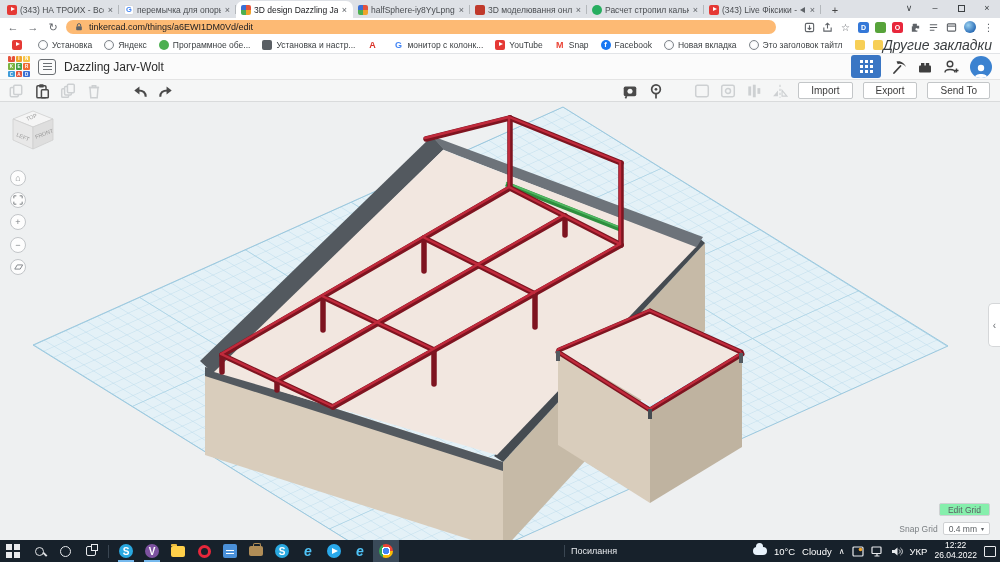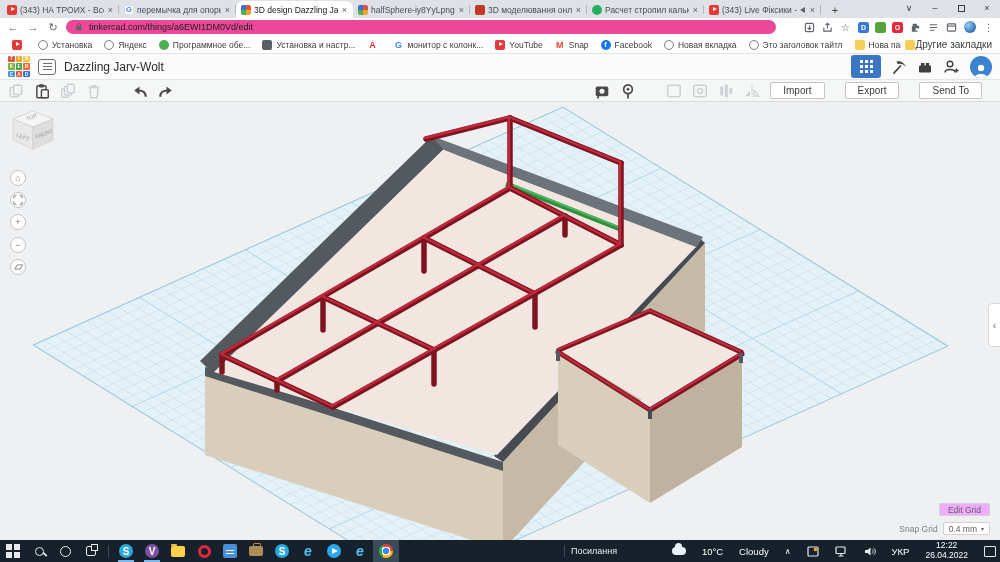--- a/index.html
+++ b/index.html
@@ -25,73 +25,73 @@
   .tab.dot .ico { background:#27ae60; border-radius:50%; }
   .audio { width:0; height:0; border-top:3px solid transparent; border-bottom:3px solid transparent; border-right:5px solid #5f6368; margin-right:1px; }
   .newtab { width:16px; height:16px; display:flex; align-items:center; justify-content:center; font-size:11px; color:#444; margin-left:6px; }
   .win-controls { margin-left:auto; display:flex; align-items:flex-start; height:18px; }
   .win-btn { width:26px; height:16px; display:flex; align-items:center; justify-content:center; font-size:9px; color:#3c4043; }
   .max-box { width:7px; height:7px; border:1px solid #3c4043; display:inline-block; }
 
   
   .addrbar { height:18px; background:#fff; display:flex; align-items:center; padding:0 6px; gap:6px; }
   .nav-ic { font-size:11px; color:#5f6368; width:14px; text-align:center; }
-  .omnibox { flex:1; max-width:710px; height:14px; background:#ec4899; border-radius:7px; display:flex; align-items:center; gap:5px; padding:0 8px; }
+  .omnibox { flex:1; max-width:710px; height:14px; background:#fdba74; border-radius:7px; display:flex; align-items:center; gap:5px; padding:0 8px; }
   .omnibox .url { font-size:9px; color:#202124; }
   .addr-right { display:flex; align-items:center; gap:7px; margin-left:auto; }
   .chip { width:11px; height:11px; border-radius:2.5px; display:inline-flex; align-items:center; justify-content:center; font-size:7px; font-weight:bold; }
   .gray-ic { width:11px; height:11px; display:inline-flex; align-items:center; justify-content:center; color:#5f6368; font-size:10px; }
   .avatar-sm { width:12px; height:12px; border-radius:50%; background:radial-gradient(circle at 35% 35%, #9ad1f0, #2d6fb8 70%, #173f6e); }
 
   
   .bmbar { height:18px; background:#fff; border-bottom:1px solid #e2e4e7; display:flex; align-items:center; padding:0 8px; gap:4px; }
   .bm-items { display:flex; align-items:center; gap:4px; flex:1; overflow:hidden; }
   .bm { display:flex; align-items:center; gap:4px; padding:0 4px; font-size:8.5px; color:#3c4043; white-space:nowrap; }
   .bm-ico { width:10px; height:10px; flex:0 0 10px; border-radius:2px; display:inline-flex; align-items:center; justify-content:center; font-size:7.5px; font-weight:bold; position:relative; }
   .bm.yt .bm-ico { background:#e53935; }
   .bm.yt .bm-ico::after { content:""; position:absolute; left:3.5px; top:2.5px; border-left:4px solid #fff; border-top:2.5px solid transparent; border-bottom:2.5px solid transparent; }
   .bm.globe .bm-ico { border:1.2px solid #80868b; border-radius:50%; background:radial-gradient(circle, #fff 40%, #dfe1e5); }
   .bm.dot .bm-ico { border-radius:50%; }
   .bm.sqi .bm-ico { border-radius:2px; }
   .bm.circle .bm-ico { border-radius:50%; }
   .bm.letter .bm-ico { background:transparent; font-size:9px; }
   .bm.folder .bm-ico { background:#f7cf56; border-radius:1px 2px 2px 2px; }
   .bm.folder .bm-ico::before { content:""; position:absolute; top:-2px; left:0; width:4px; height:2px; background:#edbf3e; border-radius:1px 1px 0 0; }
-  .other-bm { display:flex; align-items:center; font-size:10px; color:#3c4043; margin-left:auto; white-space:nowrap; }
+  .other-bm { display:flex; align-items:center; font-size:14px; color:#3c4043; margin-left:auto; white-space:nowrap;font-style:italic; }
 
   
   .tc-header { height:26px; background:#fbfbfb; border-bottom:1px solid #e4e4e4; display:flex; align-items:center; padding:0 8px; gap:8px; }
   .tc-logo { width:22px; height:22px; display:grid; grid-template-columns:repeat(3,1fr); grid-template-rows:repeat(3,1fr); gap:1px; }
   .tc-logo span { display:flex; align-items:center; justify-content:center; color:#fff; font-size:4.5px; font-weight:bold; border-radius:1px; }
   .props-btn { width:18px; height:16px; border:1.4px solid #6b6f73; border-radius:3px; display:flex; align-items:center; justify-content:center; }
   .props-btn i { display:block; width:9px; height:7px;
     background:linear-gradient(#6b6f73 1.4px, transparent 1.4px, transparent 2.8px, #6b6f73 2.8px, #6b6f73 4.2px, transparent 4.2px, transparent 5.6px, #6b6f73 5.6px); }
   .tc-title { font-size:12px; color:#2b2b2b; }
   .tc-right { margin-left:auto; display:flex; align-items:center; gap:10px; }
   .grid-app-btn { width:30px; height:23px; background:#3a76c4; border-radius:3px; display:flex; align-items:center; justify-content:center; }
   .avatar-big { width:22px; height:22px; border-radius:50%; background:#3b82d0; display:flex; align-items:flex-end; justify-content:center; overflow:hidden; }
 
   
   .tc-toolbar { height:22px; background:#f5f6f6; border-bottom:1px solid #d9dbdc; display:flex; align-items:center; padding:0 8px; gap:10px; }
   .tbico { width:16px; height:16px; display:flex; align-items:center; justify-content:center; }
   .tb-sep { width:10px; }
   .tc-toolbar .spacer { flex:1; }
   .tc-btn { height:17px; padding:0 12px; background:#fff; border:1px solid #c3c6c8; border-radius:2px; font-size:10px; color:#3c3c3c;
             display:flex; align-items:center; }
-  .tc-buttons { display:flex; gap:20px; margin-right:10px; }
+  .tc-buttons { display:flex; gap:10px; margin-right:2px; }
 
   
   .viewport { position:relative; height:438px; background:#eef0f1; overflow:hidden; }
   .scene { position:absolute; inset:0; }
   .cube-wrap { position:absolute; left:10px; top:6px; }
   .vp-btn { position:absolute; left:10px; width:16px; height:16px; border-radius:50%; background:#fdfdfd; border:1px solid #c2c5c8;
             color:#7c8084; font-size:9px; display:flex; align-items:center; justify-content:center; }
   .panel-toggle { position:absolute; right:0; top:201px; width:12px; height:44px; background:#fff; border:1px solid #d5d7d9; border-right:none;
                   border-radius:5px 0 0 5px; display:flex; align-items:center; justify-content:center; color:#6b6f73; font-size:10px; }
-  .edit-grid-btn { position:absolute; right:10px; top:401px; height:13px; padding:0 8px; background:#f0abfc; border:1px solid #cfd1d3; border-radius:2px;
+  .edit-grid-btn { position:absolute; right:10px; top:401px; height:13px; padding:0 8px; background:#86efac; border:1px solid #cfd1d3; border-radius:2px;
                    font-size:8.5px; color:#5c6064; display:flex; align-items:center; }
   .snap-row { position:absolute; right:10px; top:420px; display:flex; align-items:center; gap:5px; font-size:8.5px; color:#7c8084; }
   .snap-select { height:13px; background:#fff; border:1px solid #cfd1d3; border-radius:2px; padding:0 5px; display:flex; align-items:center; gap:4px;
                  font-size:8.5px; color:#5c6064; }
 
   
   .taskbar { height:22px; background:#17212b; display:flex; align-items:center; position:relative; }
   .tb-left { display:flex; align-items:center; height:100%; }
   .tb-item { position:relative; width:26px; height:22px; display:flex; align-items:center; justify-content:center; }
   .tb-item .glyph { width:14px; height:14px; display:flex; align-items:center; justify-content:center; font-size:10px; font-weight:bold; color:#fff; border-radius:50%; position:relative; }
@@ -119,21 +119,21 @@
   .tb-item.skype .glyph, .tb-item.skype2 .glyph { background:#29a8e0; }
   .tb-item.viber .glyph { background:#7d52a0; }
   .tb-item.edge .glyph, .tb-item.ie .glyph { background:transparent; color:#4fc3f7; font-style:italic; font-size:14px; }
   .tb-item.telegram .glyph { background:#29a9eb; }
   .tb-item.telegram .glyph::after { content:""; border-left:6px solid #fff; border-top:3px solid transparent; border-bottom:3px solid transparent; margin-left:1px; }
   .tb-item.chrome .glyph { border-radius:50%;
       background:radial-gradient(circle, #4285f4 0 3px, #fff 3px 4.5px, transparent 4.5px),
                  conic-gradient(from -30deg, #ea4335 0 120deg, #fbbc05 0 240deg, #34a853 0 360deg); }
   .tb-links { position:absolute; left:528px; display:flex; align-items:center; gap:6px; color:#e8eaed; font-size:9px;padding-left:36px; }
   .tb-links .lsep { width:1px; height:12px; background:#3a4652; }
-  .tb-right { position:absolute; right:4px; display:flex; align-items:center; gap:16px; color:#fff; font-size:9.5px; }
+  .tb-right { position:absolute; right:4px; display:flex; align-items:center; gap:7px; color:#fff; font-size:9.5px; }
   .cloud { width:14px; height:8px; background:#e8f2fb; border-radius:8px; position:relative; }
   .cloud::before { content:""; position:absolute; left:3px; top:-4px; width:7px; height:7px; background:#e8f2fb; border-radius:50%; }
   .clock { text-align:center; font-size:8.5px; line-height:1.15; }
   .action-ic { width:12px; height:11px; border:1.2px solid #e8eaed; border-radius:1px; position:relative; }
 </style>
 </head>
 <body>
 
 <div class="tabstrip">
   <div class="tabs">

